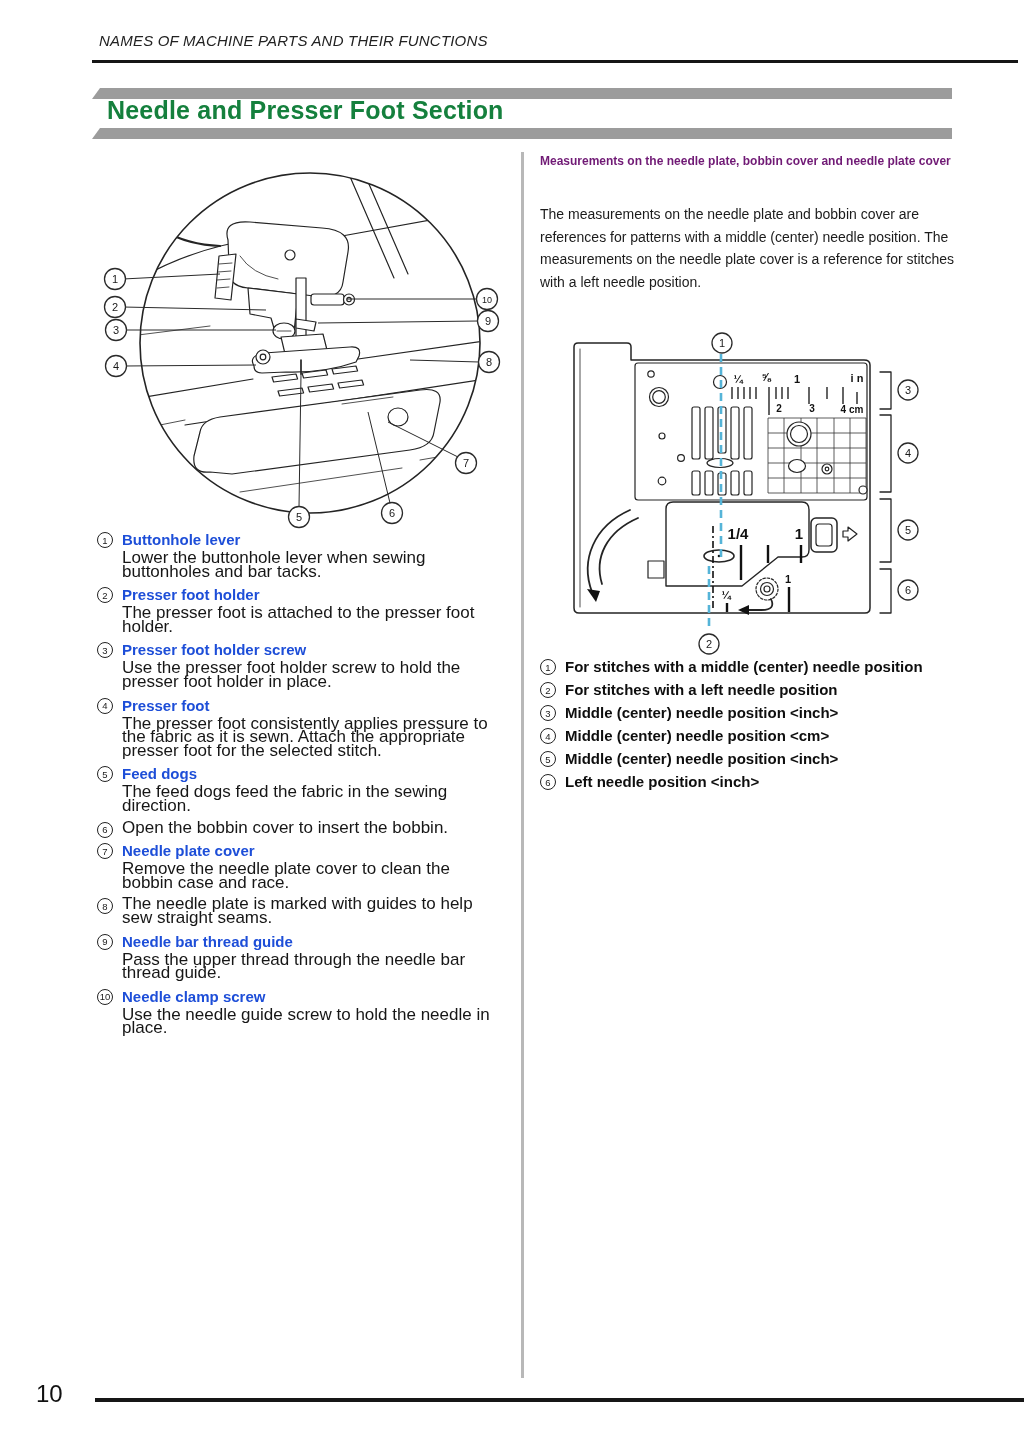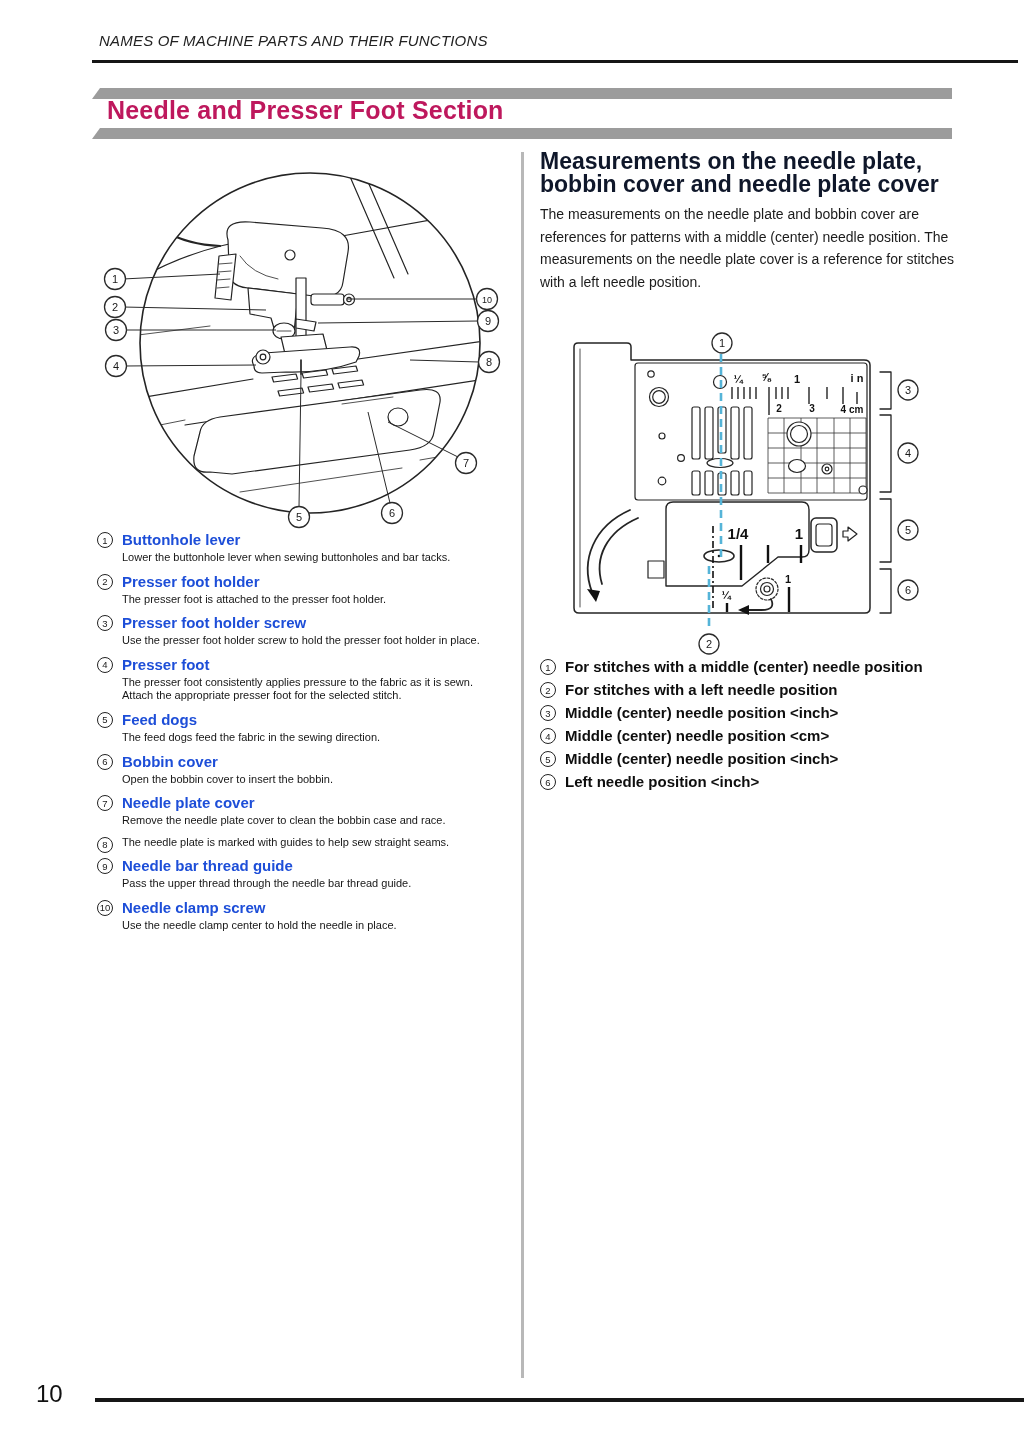--- a/index.html
+++ b/index.html
@@ -14,21 +14,21 @@
     position:absolute; left:99px; top:32px;
     font-style:italic; font-size:15px; letter-spacing:.2px; color:#222;
   }
   .head-rule { position:absolute; left:92px; top:60px; width:926px; height:3px; background:#161616; }
   .bar { position:absolute; left:92px; width:860px; height:11px; background:#9c9c9c;
          clip-path:polygon(8px 0, 100% 0, 100% 100%, 0 100%); }
   .bar-top { top:88px; }
   .bar-bottom { top:128px; }
   .section-title {
     position:absolute; left:107px; top:96px;
-    font-size:25px; font-weight:bold; color:#be185d; letter-spacing:.2px;
+    font-size:25px; font-weight:bold; color:#15803d; letter-spacing:.2px;
   }
   
   .col-divider { position:absolute; left:521px; top:152px; width:3px; height:1226px; background:#b8b8b8; }
   
   .left-diagram  { position:absolute; left:90px;  top:160px; }
   .right-diagram { position:absolute; left:566px; top:330px; }
   svg { overflow:visible; }
   .ln   { stroke:#242424; fill:none; stroke-width:1.2; stroke-linejoin:round; stroke-linecap:round; }
   .lnw  { stroke:#242424; fill:#ffffff; stroke-width:1.2; stroke-linejoin:round; }
   .thin { stroke-width:.8; }
@@ -49,25 +49,25 @@
   
   .parts-list { position:absolute; left:97px; top:531px; width:402px; }
   .part { display:grid; grid-template-columns:25px 1fr; margin-bottom:4px; }
   .cnum {
     display:inline-flex; width:16px; height:16px; margin-top:1px;
     border:1.3px solid #222; border-radius:50%;
     align-items:center; justify-content:center;
     font-size:9.5px; color:#1a1a1a; flex:none; background:#fff;
   }
   .pname { font-size:15px; font-weight:bold; line-height:18px; margin-bottom:2px; color:#1d4ed8; }
-  .pdesc { font-size:11px; line-height:13.6px; color:#161616; margin-bottom:4px; }
+  .pdesc { font-size:17px; line-height:13.6px; color:#161616; margin-bottom:4px; }
   
   .meas-heading {
     position:absolute; left:540px; top:150px; width:428px;
-    font-size:23px; font-weight:bold; line-height:23px; color:#0f172a;
+    font-size:12px; font-weight:bold; line-height:23px; color:#701a75;
   }
   .meas-body {
     position:absolute; left:540px; top:203px; width:428px;
     font-size:14px; line-height:22.5px; color:#1b1b1b;
   }
   .legend { position:absolute; left:540px; top:658px; width:440px; }
   .legrow { display:flex; align-items:flex-start; margin-bottom:6px; }
   .legrow .cnum { margin-right:9px; margin-top:1px; }
   .leglabel { font-size:15px; font-weight:bold; line-height:17px; color:#0e0e0e;text-align:center; }
   
@@ -221,21 +221,20 @@
     <div class="part">
         <span class="cnum">5</span>
         <div>
           <div class="pname">Feed dogs</div>
           <div class="pdesc">The feed dogs feed the fabric in the sewing direction.</div>
         </div>
       </div>
     <div class="part">
         <span class="cnum">6</span>
         <div>
-          <div class="pname">Bobbin cover</div>
           <div class="pdesc">Open the bobbin cover to insert the bobbin.</div>
         </div>
       </div>
     <div class="part">
         <span class="cnum">7</span>
         <div>
           <div class="pname">Needle plate cover</div>
           <div class="pdesc">Remove the needle plate cover to clean the bobbin case and race.</div>
         </div>
       </div>
@@ -249,21 +248,21 @@
         <span class="cnum">9</span>
         <div>
           <div class="pname">Needle bar thread guide</div>
           <div class="pdesc">Pass the upper thread through the needle bar thread guide.</div>
         </div>
       </div>
     <div class="part">
         <span class="cnum">10</span>
         <div>
           <div class="pname">Needle clamp screw</div>
-          <div class="pdesc">Use the needle clamp center to hold the needle in place.</div>
+          <div class="pdesc">Use the needle guide screw to hold the needle in place.</div>
         </div>
       </div>
   </div>
 
   <div class="meas-heading">Measurements on the needle plate, bobbin cover and needle plate cover</div>
   <div class="meas-body">The measurements on the needle plate and bobbin cover are references for patterns with a middle (center) needle position. The measurements on the needle plate cover is a reference for stitches with a left needle position.</div>
 
   <svg class="right-diagram" width="400" height="335" viewBox="0 0 400 335">
     <g>
       <path class="lnw" style="stroke-width:1.5" d="M8,278 L8,17 Q8,13 12,13 L61,13 Q65,13 65,17 L65,30 L298,30 Q304,30 304,35 L304,278 Q304,283 299,283 L13,283 Q8,283 8,278 Z"></path>

